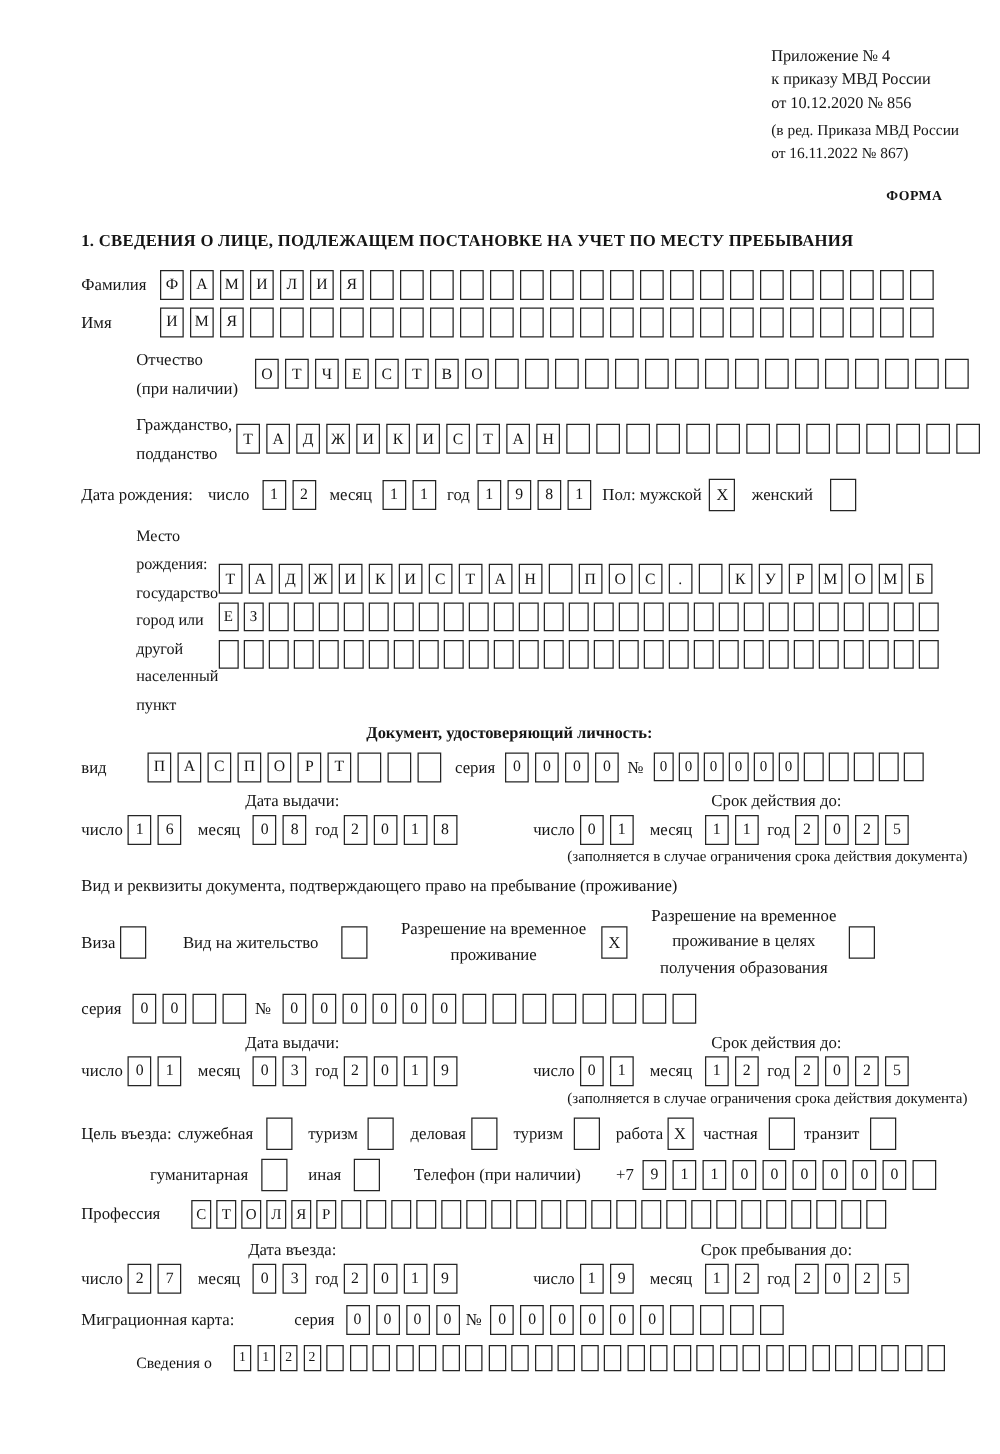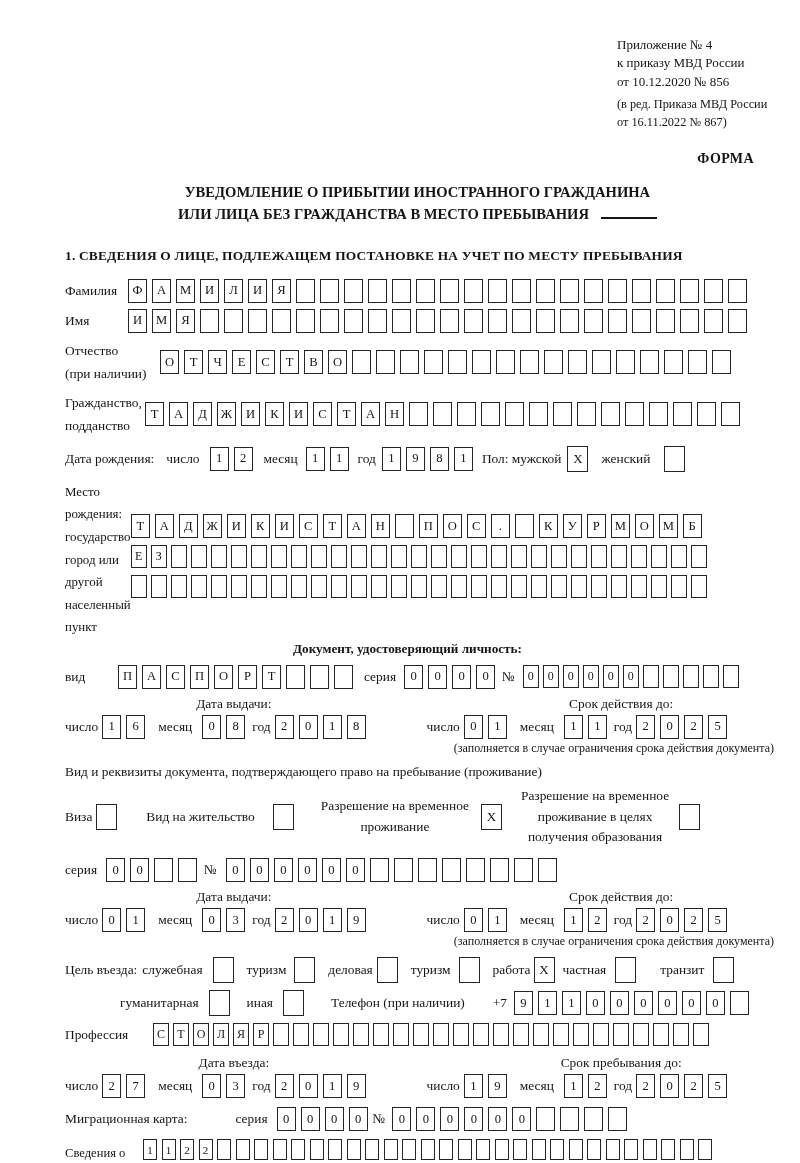--- a/index.html
+++ b/index.html
@@ -5,30 +5,30 @@
   html,body{margin:0;padding:0;background:#ffffff;}
   .page{
     width:800px;height:1163px;box-sizing:border-box;position:relative;
     background:#ffffff;color:#151515;overflow:hidden;
     font-family:"Liberation Serif","DejaVu Serif",serif;
     padding:36px 10px 0 65px;
   }
   
   .hdr{margin-left:552px;font-size:13px;line-height:1.42;}
   .hdr .sub{font-size:12.3px;margin-top:5px;line-height:1.4;}
-  .forma{text-align:right;font-weight:bold;font-size:14px;margin:20px 36px 0 0;letter-spacing:.4px;}
+  .forma{text-align:right;font-weight:bold;font-size:11px;margin:20px 36px 0 0;letter-spacing:.4px;}
   
   .title{text-align:center;font-weight:bold;font-size:14.6px;line-height:1.55;margin:14px 0 0 -20px;}
   .uline{display:inline-block;width:56px;border-bottom:2px solid #151515;margin-left:12px;}
   .sec{font-weight:bold;font-size:13.4px;margin-top:22px;letter-spacing:.2px;}
   
   .line{display:flex;align-items:center;margin-top:6px;font-size:13.4px;}
   .vcenter{align-items:center;}
   .lbl{white-space:nowrap;}
-  .lblcol{line-height:1.75;}
+  .lblcol{line-height:1.75;margin-left:44px;}
   
   .cells{display:inline-flex;flex-wrap:nowrap;}
   .cell{
     flex:0 0 auto;display:inline-flex;align-items:center;justify-content:center;
     width:17px;height:22px;border:1.7px solid #252525;margin-right:5px;
     font-size:12.6px;background:#fff;
   }
   .md .cell{width:14px;height:21px;margin-right:4px;font-size:12px;}
   .sm .cell{width:12px;height:19px;margin-right:4.5px;font-size:11px;}
   .cb .cell{width:19px;height:24px;font-size:13px;}
@@ -48,24 +48,20 @@
     <div>к приказу МВД России</div>
     <div>от 10.12.2020 № 856</div>
     <div class="sub">
       <div>(в ред. Приказа МВД России</div>
       <div>от 16.11.2022 № 867)</div>
     </div>
   </div>
 
   <div class="forma">ФОРМА</div>
 
-  <div class="title">
-    <div>УВЕДОМЛЕНИЕ О ПРИБЫТИИ ИНОСТРАННОГО ГРАЖДАНИНА</div>
-    <div><span>ИЛИ ЛИЦА БЕЗ ГРАЖДАНСТВА В МЕСТО ПРЕБЫВАНИЯ</span><span class="uline"></span></div>
-  </div>
 
   <div class="sec">1. СВЕДЕНИЯ О ЛИЦЕ, ПОДЛЕЖАЩЕМ ПОСТАНОВКЕ НА УЧЕТ ПО МЕСТУ ПРЕБЫВАНИЯ</div>
 
   <div class="line" style="margin-top:15px">
     <span class="lbl" style="width:63px">Фамилия</span>
     <span class="cells">
         <span class="cell">Ф</span>
         <span class="cell">А</span>
         <span class="cell">М</span>
         <span class="cell">И</span>
@@ -526,21 +522,21 @@
         <span class="cell"></span>
       </span>
     <span class="lbl" style="margin-left:8px">работа</span>
     <span class="cells cb" style="margin-left:3px">
         <span class="cell">X</span>
       </span>
     <span class="lbl" style="margin-left:3px">частная</span>
     <span class="cells cb" style="margin-left:9px">
         <span class="cell"></span>
       </span>
-    <span class="lbl" style="margin-left:19px">транзит</span>
+    <span class="lbl" style="margin-left:2px">транзит</span>
     <span class="cells cb" style="margin-left:9px">
         <span class="cell"></span>
       </span>
   </div>
 
   <div class="line vcenter" style="margin-top:7px">
     <span class="lbl" style="margin-left:55px">гуманитарная</span>
     <span class="cells cb" style="margin-left:10px">
         <span class="cell"></span>
       </span>

